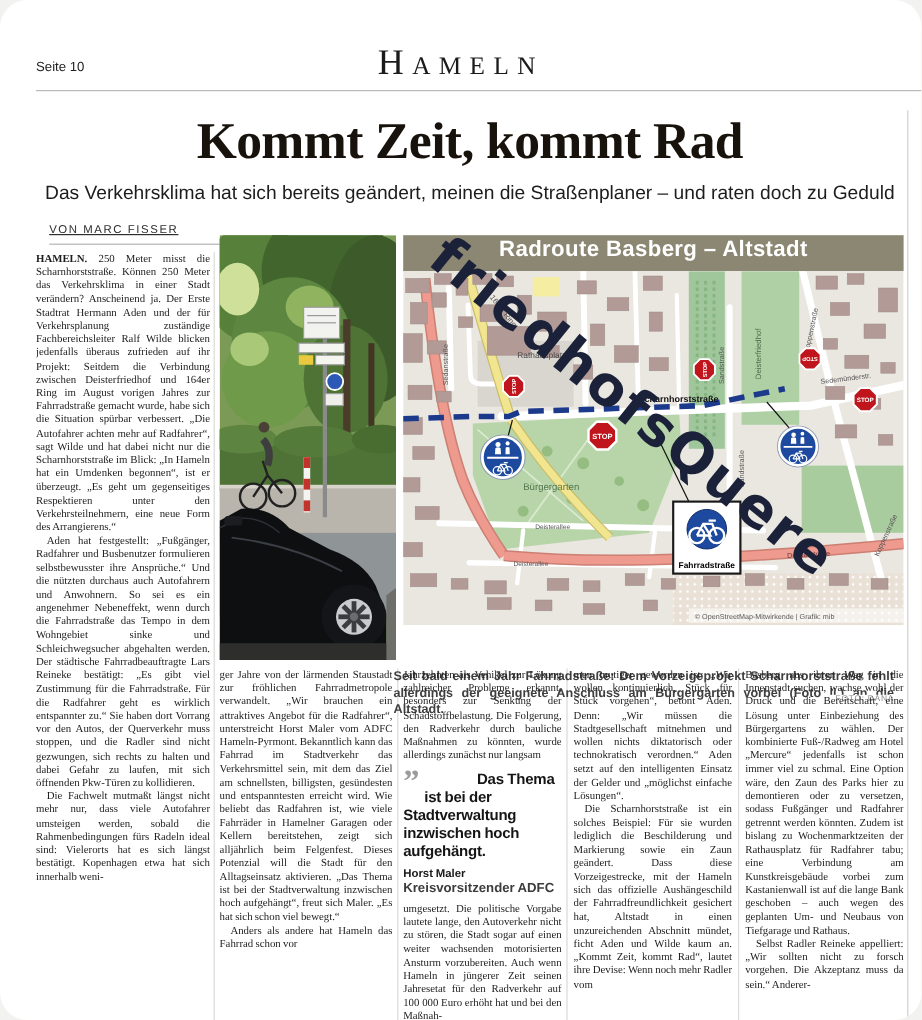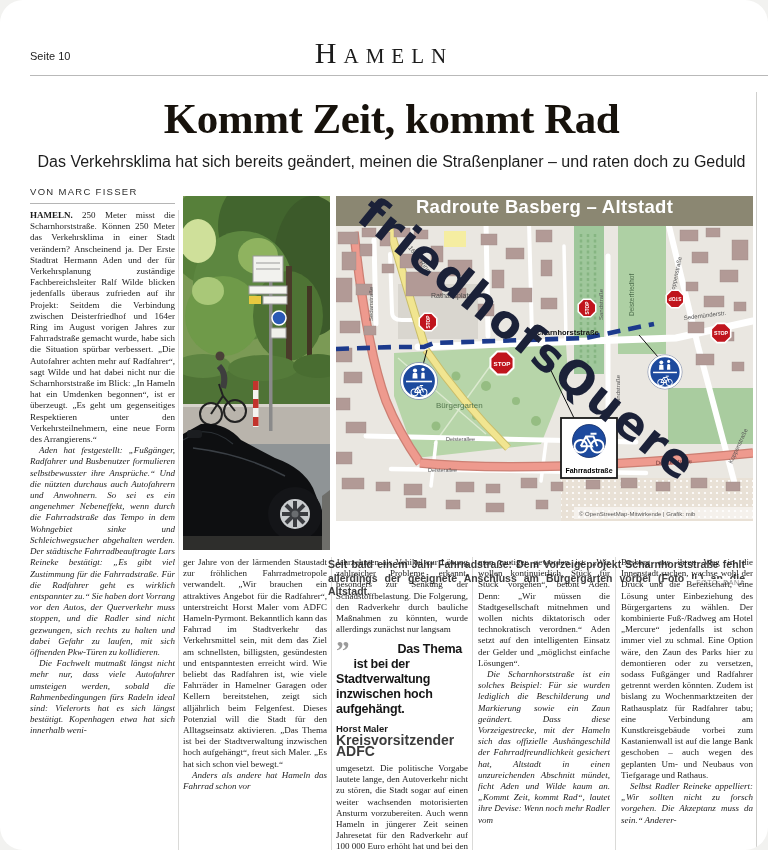--- a/index.html
+++ b/index.html
@@ -10,41 +10,41 @@
   .page-label{left:30px;top:50px;font:11px "Liberation Sans",sans-serif;color:#222;}
   .section-title{left:0;right:0;top:36px;text-align:center;font-family:"Liberation Serif",serif;
                  font-variant:small-caps;font-size:30px;letter-spacing:7px;color:#1b1b1b;}
   .header-rule{left:30px;top:75px;width:738px;height:1px;background:#b9b9b9;}
   .page-rule{left:756px;top:92px;width:1px;height:758px;background:#cfcfcd;}
   
   .headline{left:30px;top:94px;width:723px;text-align:center;font-weight:bold;
             font-size:43px;letter-spacing:-0.5px;color:#17120c;}
   .subhead{left:30px;top:153px;width:723px;text-align:center;
            font:16px "Liberation Sans",sans-serif;color:#1d1d1d;}
-  .byline{left:30px;top:186px;width:145px;font:9.5px "Liberation Sans",sans-serif;
-          letter-spacing:1.3px;color:#2e2e2e;border-bottom:1px solid #b5b5b5;padding-bottom:6px;}
+  .byline{left:41px;top:186px;width:145px;font:9.5px "Liberation Sans",sans-serif;
+          letter-spacing:1.3px;color:#2e2e2e;border-bottom:1px solid #b5b5b5;padding-bottom:6px;text-decoration:underline;}
   
   .bodycol{font-size:9px;line-height:11.2px;text-align:justify;hyphens:auto;-webkit-hyphens:auto;
            overflow:hidden;color:#1d1d1d;word-spacing:-0.3px;}
   .bodycol p{margin:0;}
-  .bodycol p.ind{text-indent:9px;font-style:italic;}
+  .bodycol p.ind{text-indent:9px;}
   .dateline{font-weight:bold;}
   #col1{left:30px;top:210px;width:145px;height:640px;}
   #col2{left:183px;top:557px;width:144px;height:293px;}
   #col3{left:336px;top:557px;width:132px;height:293px;}
   #col4{left:478px;top:557px;width:132px;height:293px;}
   #col5{left:621px;top:557px;width:132px;height:293px;}
   .colrule{width:1px;background:#dadad8;}
   
   .pullquote{margin:7px 0 6px 0;font-family:"Liberation Sans",sans-serif;text-align:left;}
   .pq-mark{float:left;font-family:"Liberation Serif",serif;font-weight:bold;font-size:27px;
            line-height:18px;color:#9b9b9b;margin-right:4px;}
   .pq-text{font-weight:bold;font-size:12.5px;line-height:15px;color:#151515;letter-spacing:-0.2px;margin-left:44px;}
   .pq-author{margin-top:6px;font-weight:bold;font-size:9.5px;color:#1a1a1a;}
-  .pq-role{font-weight:bold;font-size:14px;color:#3c3c3c;}
+  .pq-role{font-weight:bold;font-size:11px;color:#3c3c3c;}
   
   #photo{left:183px;top:196px;width:147px;height:354px;}
   #mapblock{left:336px;top:196px;width:417px;height:325px;border:0;}
   .map-banner{position:absolute;left:0;top:0;width:417px;height:30px;background:#8b8772;}
   .map-title{position:absolute;left:0;top:0;width:417px;height:30px;line-height:30px;text-align:center;
              font:bold 18.5px "Liberation Sans",sans-serif;color:#ffffff;letter-spacing:0.3px;}
   .map-canvas{position:absolute;left:0;top:30px;}
   .watermark{left:382px;top:186px;transform:rotate(39deg);transform-origin:0 0;
              font-family:"DejaVu Sans",sans-serif;font-weight:800;font-size:46px;
              color:#1b2138;letter-spacing:2px;white-space:nowrap;z-index:5;pointer-events:none;}

